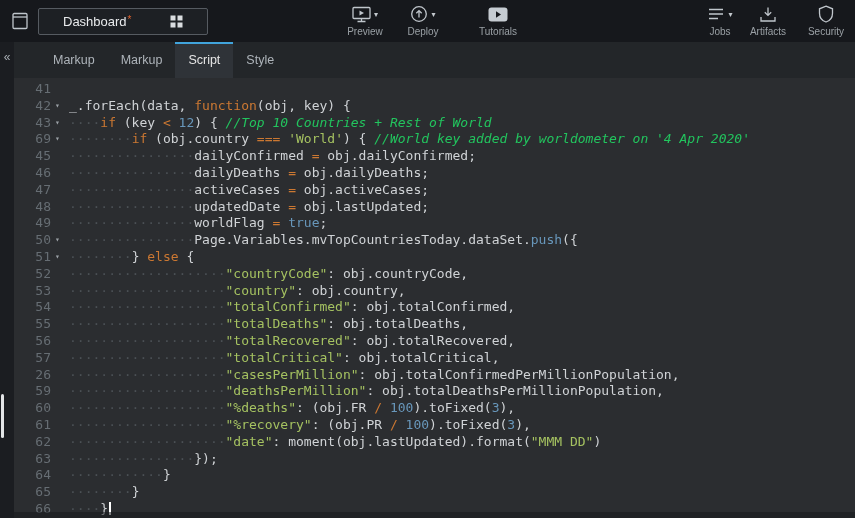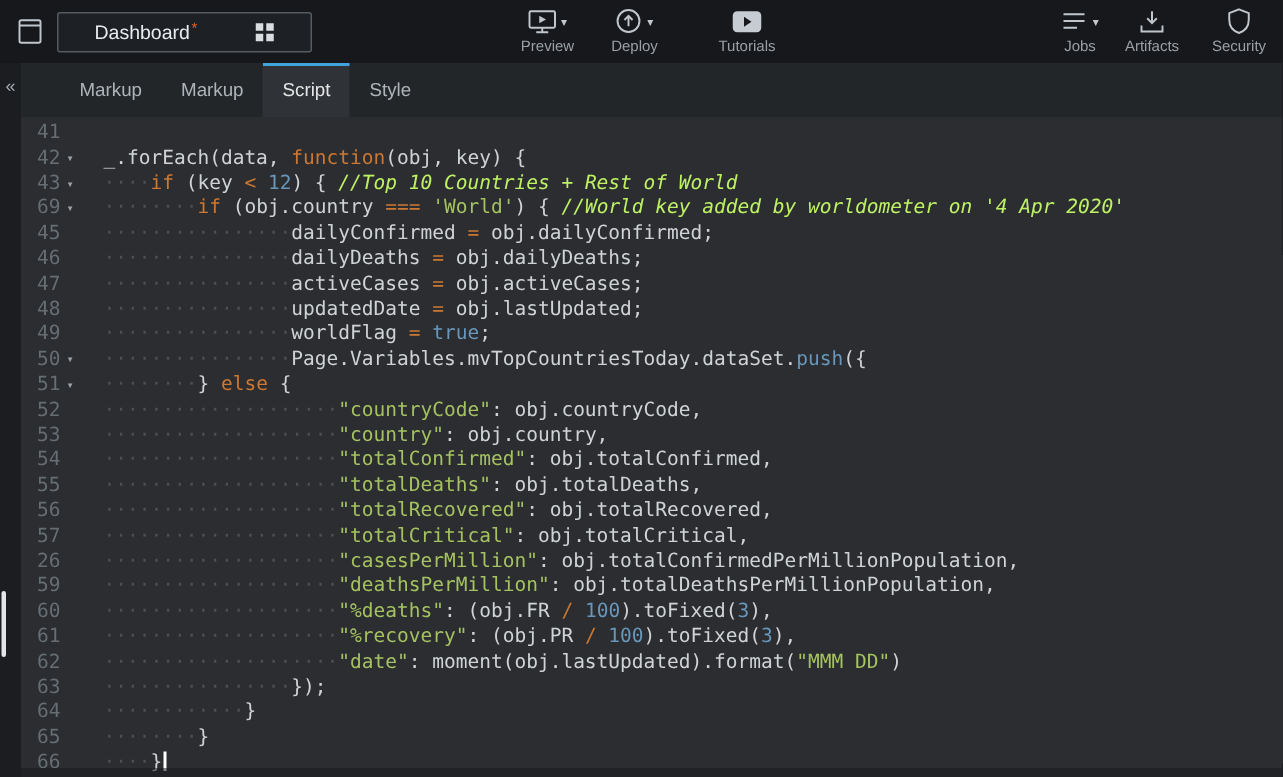--- a/index.html
+++ b/index.html
@@ -33,32 +33,32 @@
 
   
   .tabbar{height:36px;background:#232629;display:flex;padding-left:26px;flex:0 0 auto}
   .tab{padding:0 13px;line-height:36px;font-size:12.5px;color:#aeb4ba;cursor:pointer}
   .tab.active{background:#2f3338;color:#e5e5e5;box-shadow:inset 0 2px 0 #41a4dc}
 
   
   .editor{flex:1;background:#2b2d30;display:flex;overflow:hidden;position:relative;
           font-family:"DejaVu Sans Mono",monospace;font-size:13px;line-height:16.8px;padding-top:3px;cursor:text}
   .gutter{width:50px;flex:0 0 auto;color:#666d73;user-select:none}
-  .gl{display:flex;justify-content:center;height:16.8px}
+  .gl{display:flex;justify-content:flex-end;height:16.8px}
   .fd{width:13px;font-size:8px;color:#9ba1a6;text-align:center;line-height:16.8px;cursor:pointer}
   .codepane{flex:1;padding-left:5px;overflow:hidden}
   .cl{height:16.8px;white-space:pre}
   .ind{color:#4b5055}
   .tk-p{color:#d0d3d6}
   .tk-k{color:#cc7832}
   .tk-o{color:#cc7832}
   .tk-s{color:#a5c261}
   .tk-n{color:#6897bb}
   .tk-f{color:#6897bb}
-  .tk-c{color:#bef264;font-style:italic}
+  .tk-c{color:#22c55e;font-style:italic}
   .caret{display:inline-block;width:2px;height:13px;background:#ffffff;vertical-align:-2px;margin-left:1px;
          animation:blink 1s step-end infinite}
   @keyframes blink{50%{opacity:0}}
   .hscroll{position:absolute;left:0;right:0;bottom:0;height:6px;background:rgba(24,26,29,.55)}
   svg{display:block}
 </style>
 </head>
 <body>
 
 <div class="app">

